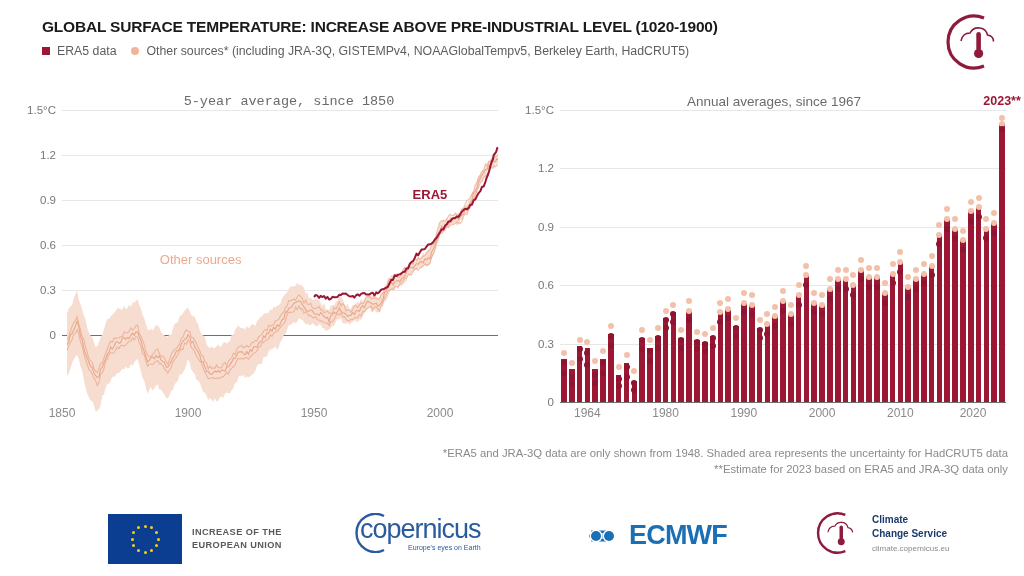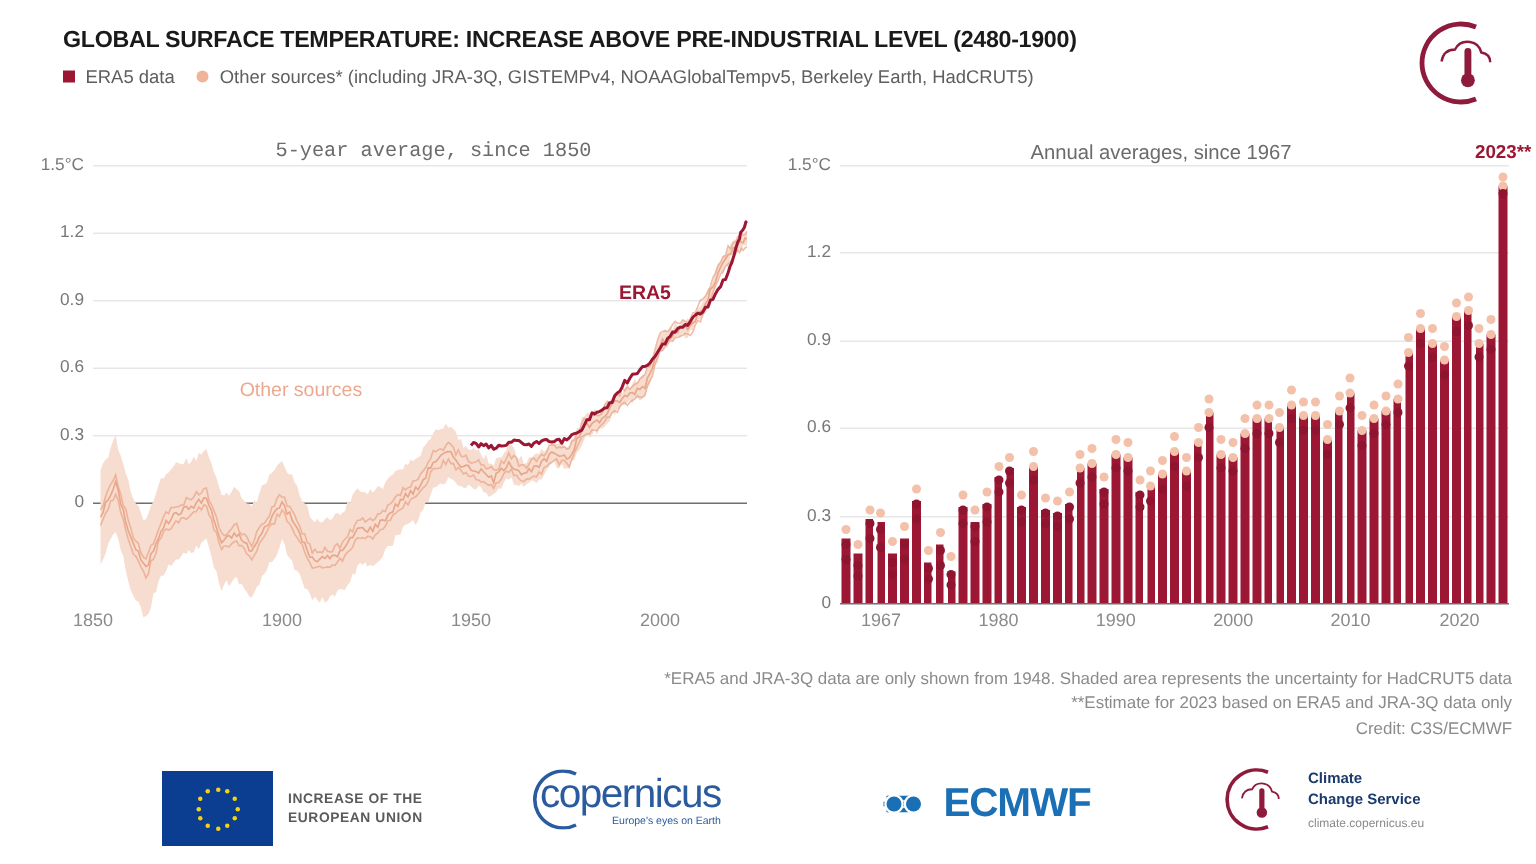--- a/index.html
+++ b/index.html
@@ -85,21 +85,21 @@
   .cop-wrap{position:relative;}
   .cop-name{font-size:27px;color:#2a5b9e;letter-spacing:-1px;line-height:1;}
   .cop-sub{font-size:7px;color:#2a5b9e;text-align:right;margin-top:1px;}
   .ecmwf-name{font-size:27px;font-weight:bold;color:#1a6fb5;letter-spacing:-0.8px;}
   .c3s-txt{font-size:10px;color:#1b3a6b;font-weight:bold;line-height:1.4;}
   .c3s-url{font-size:8px;color:#8a8a8a;font-weight:normal;margin-top:3px;}
 </style>
 </head>
 <body>
 
-<div class="title">GLOBAL SURFACE TEMPERATURE: INCREASE ABOVE PRE-INDUSTRIAL LEVEL (2480-1900)</div>
+<div class="title">GLOBAL SURFACE TEMPERATURE: INCREASE ABOVE PRE-INDUSTRIAL LEVEL (1020-1900)</div>
 
 <div class="legend">
   <span class="sq"></span>
   <span class="lbl">ERA5 data</span>
   <span class="dot"></span>
   <span class="lbl">Other sources* (including JRA-3Q, GISTEMPv4, NOAAGlobalTempv5, Berkeley Earth, HadCRUT5)</span>
 </div>
 
 <svg class="logo-tr" viewBox="0 0 66 60">
   <path d="M44 6 A26 26 0 1 0 44 54" fill="none" stroke="#8e1a3c" stroke-width="3.2"></path>
@@ -147,21 +147,21 @@
       <div class="gridline" style="top: 233.6px;"></div>
       <div class="ytick" style="top: 233.6px;">0.3</div>
       <div class="gridline" style="top: 175.2px;"></div>
       <div class="ytick" style="top: 175.2px;">0.6</div>
       <div class="gridline" style="top: 116.8px;"></div>
       <div class="ytick" style="top: 116.8px;">0.9</div>
       <div class="gridline" style="top: 58.4px;"></div>
       <div class="ytick" style="top: 58.4px;">1.2</div>
       <div class="gridline" style="top: 0px;"></div>
       <div class="ytick" style="top: 0px;">1.5°C</div>
-      <div class="xtick" style="left: 27.386px;">1967</div>
+      <div class="xtick" style="left: 27.386px;">1964</div>
       <div class="xtick" style="left: 105.632px;">1980</div>
       <div class="xtick" style="left: 183.877px;">1990</div>
       <div class="xtick" style="left: 262.123px;">2000</div>
       <div class="xtick" style="left: 340.368px; text-align: center;">2010</div>
       <div class="xtick" style="left: 413px;">2020</div>
       <div class="bar" style="left: 1.09544px; width: 5.63368px; height: 42.8267px; background: rgb(156, 23, 51);"></div>
       <div class="marker" style="left: 3.91228px; bottom: 48.6667px;"></div>
       <div class="marker dark" style="left: 3.91228px; bottom: 38.9333px;"></div>
       <div class="marker dark" style="left: 3.91228px; bottom: 29.2px;"></div>
       <div class="bar" style="left: 8.92px; width: 5.63368px; height: 33.0933px; background: rgb(156, 23, 51);"></div>
@@ -388,21 +388,20 @@
       <div class="marker" style="left: 442.088px; bottom: 284.213px;"></div>
       <div class="marker" style="left: 442.088px; bottom: 278.373px;"></div>
       <div class="marker dark" style="left: 442.088px; bottom: 272.533px;"></div>
       <div class="annot-2023" style="left: 442.088px; top: -16px;">2023**</div>
     </div>
 </div>
 
 <div class="footnotes">
   <div>*ERA5 and JRA-3Q data are only shown from 1948. Shaded area represents the uncertainty for HadCRUT5 data</div>
   <div>**Estimate for 2023 based on ERA5 and JRA-3Q data only</div>
-  <div>Credit: C3S/ECMWF</div>
 </div>
 
 <div class="footer">
 
   <div class="f-item" style="left:108px;top:14px;">
     <div class="eu-flag" id="eu-flag">
         <div class="eu-star" style="left: 34.5px; top: 9.5px;"></div>
         <div class="eu-star" style="left: 41px; top: 11.2417px;"></div>
         <div class="eu-star" style="left: 45.7583px; top: 16px;"></div>
         <div class="eu-star" style="left: 47.5px; top: 22.5px;"></div>

